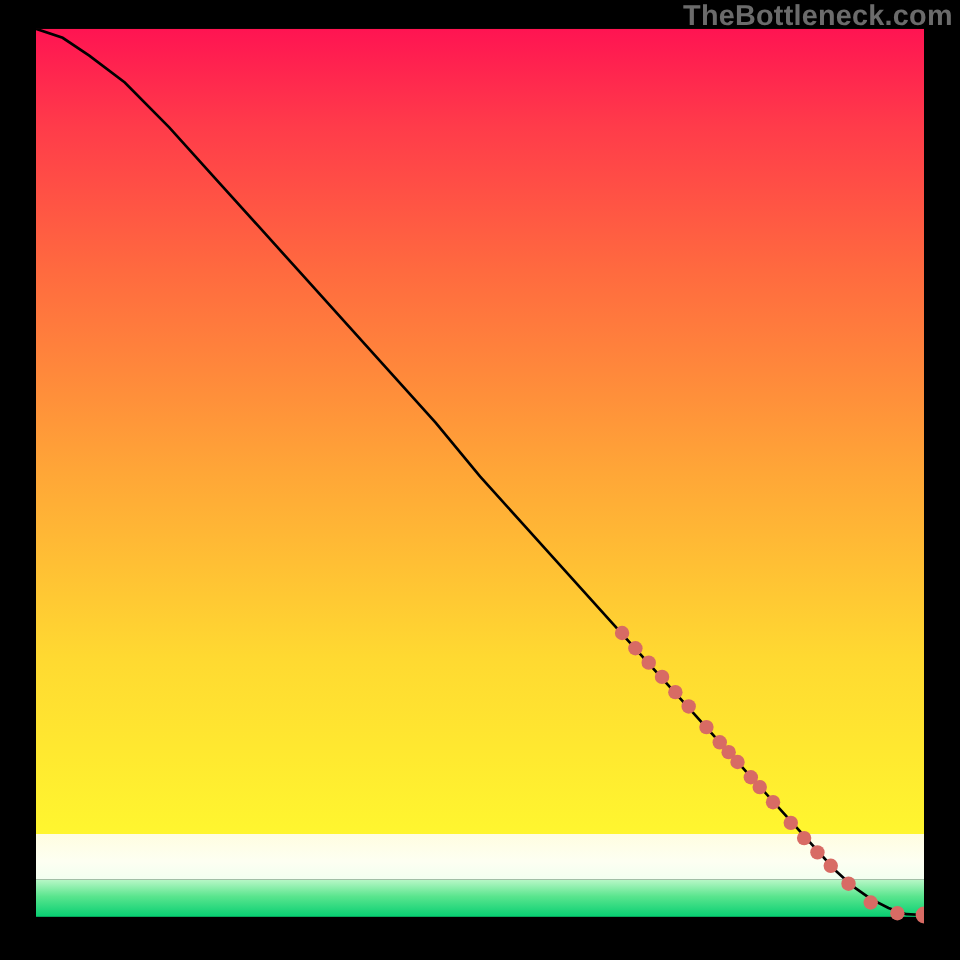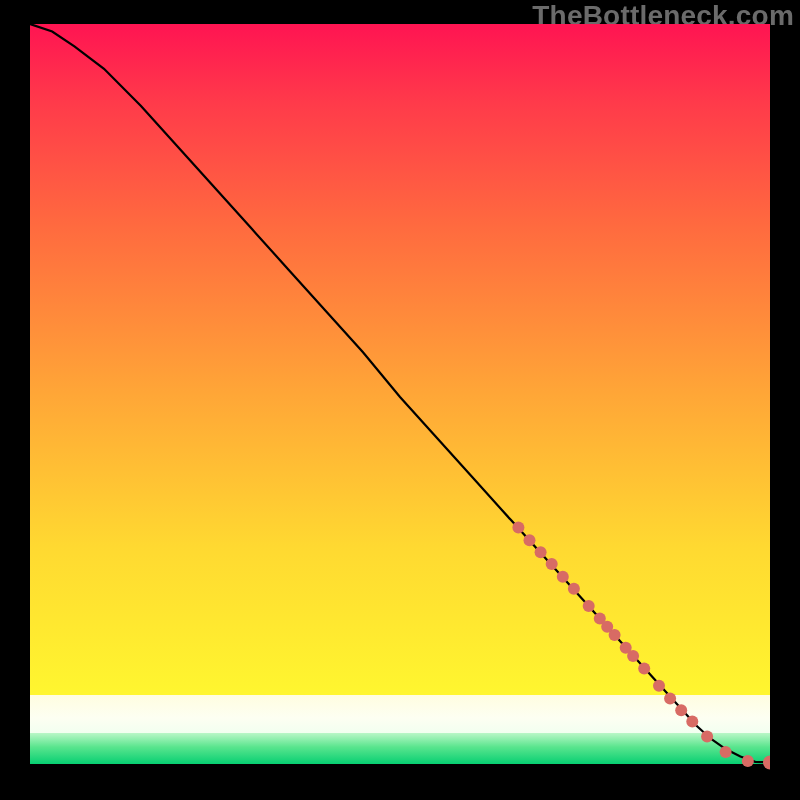--- a/index.html
+++ b/index.html
@@ -15,21 +15,21 @@
     position: relative;
     width: 800px;
     height: 800px;
     background: #000;
   }
   .watermark {
     position: absolute;
     top: 0;
     right: 6px;
     color: #6b6b6b;
-    font-size: 28px;
+    font-size: 24px;
     font-weight: 600;
     letter-spacing: 0.2px;
   }
   .plot {
     position: absolute;
     left: 30px;
     top: 24px;
     width: 740px;
     height: 746px;
     overflow: hidden;

